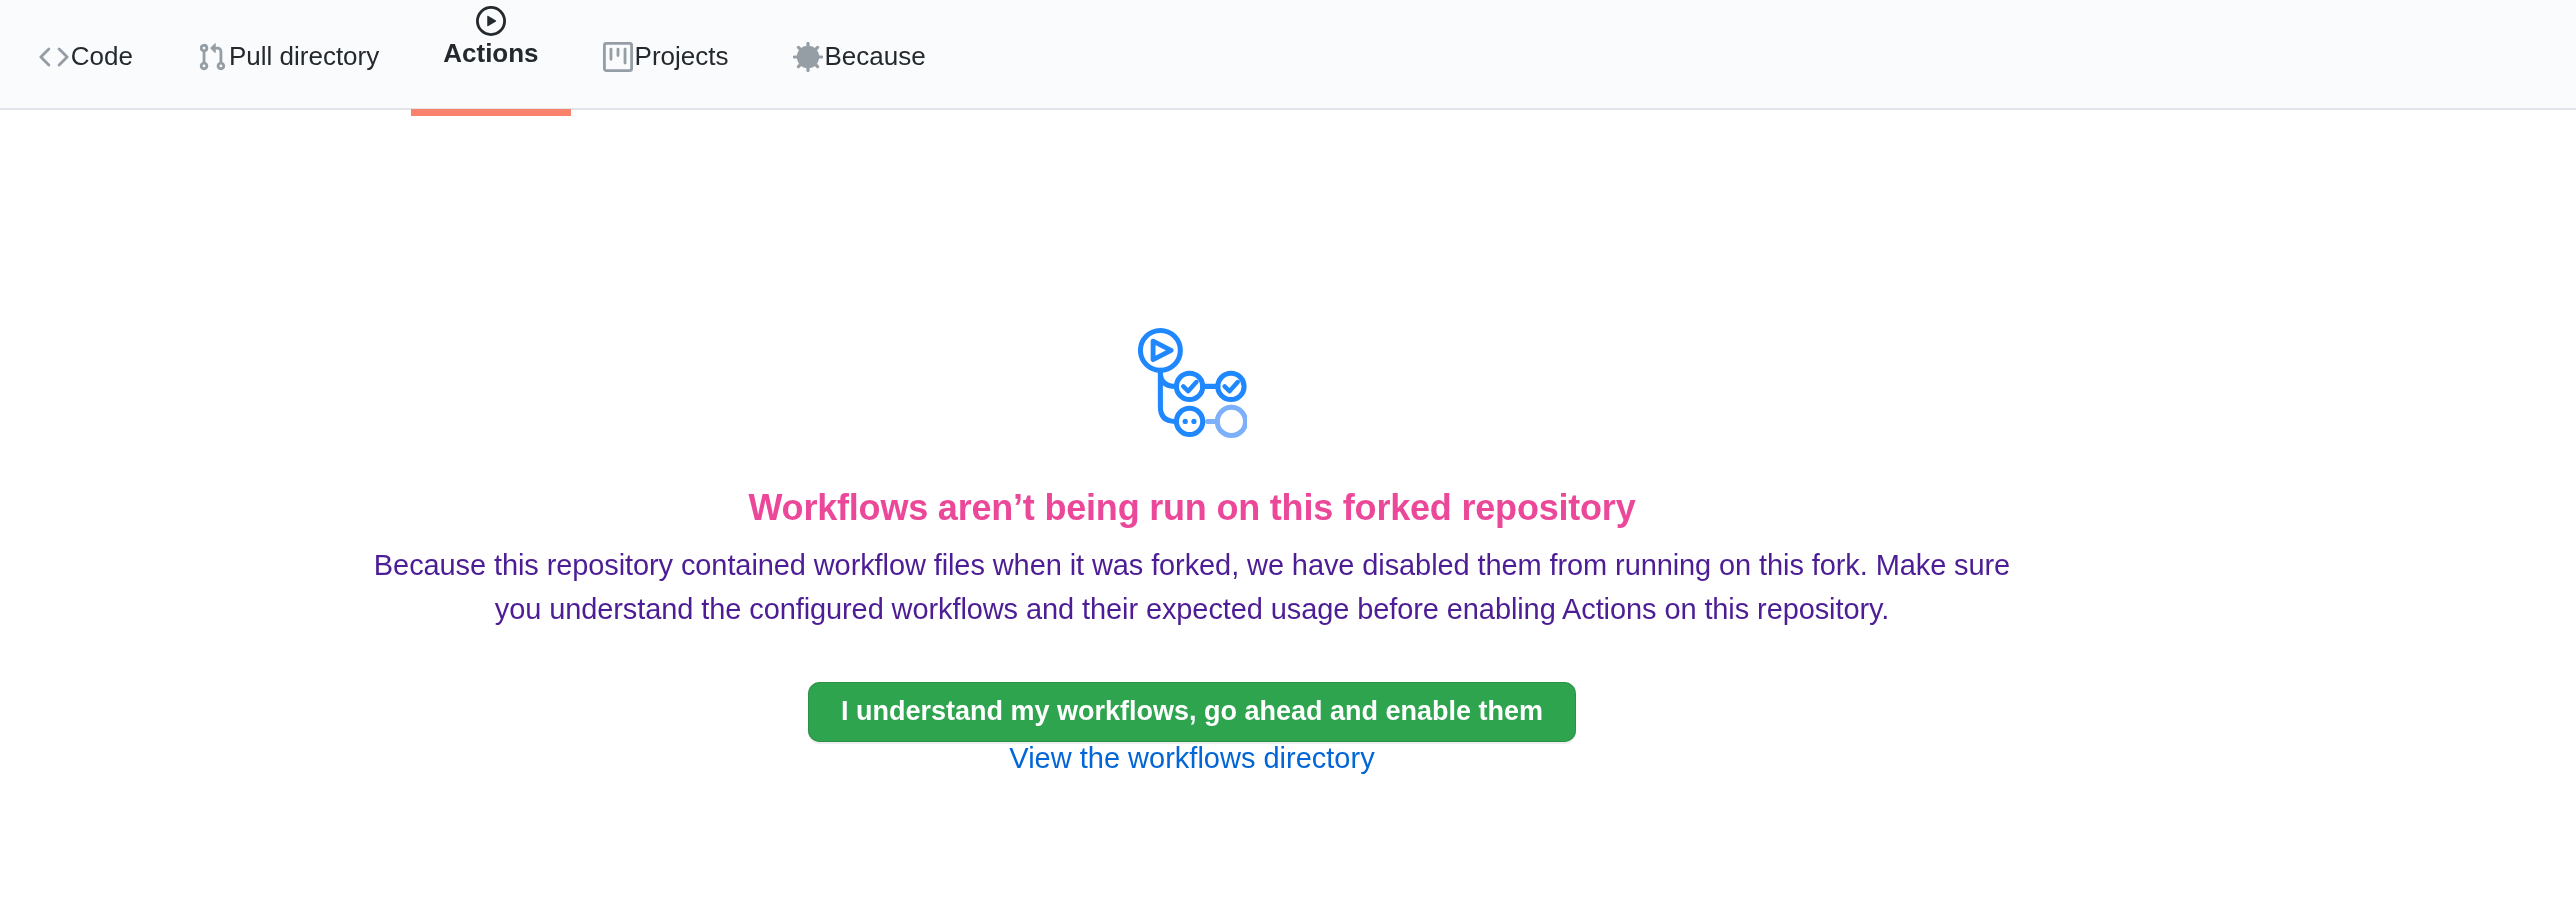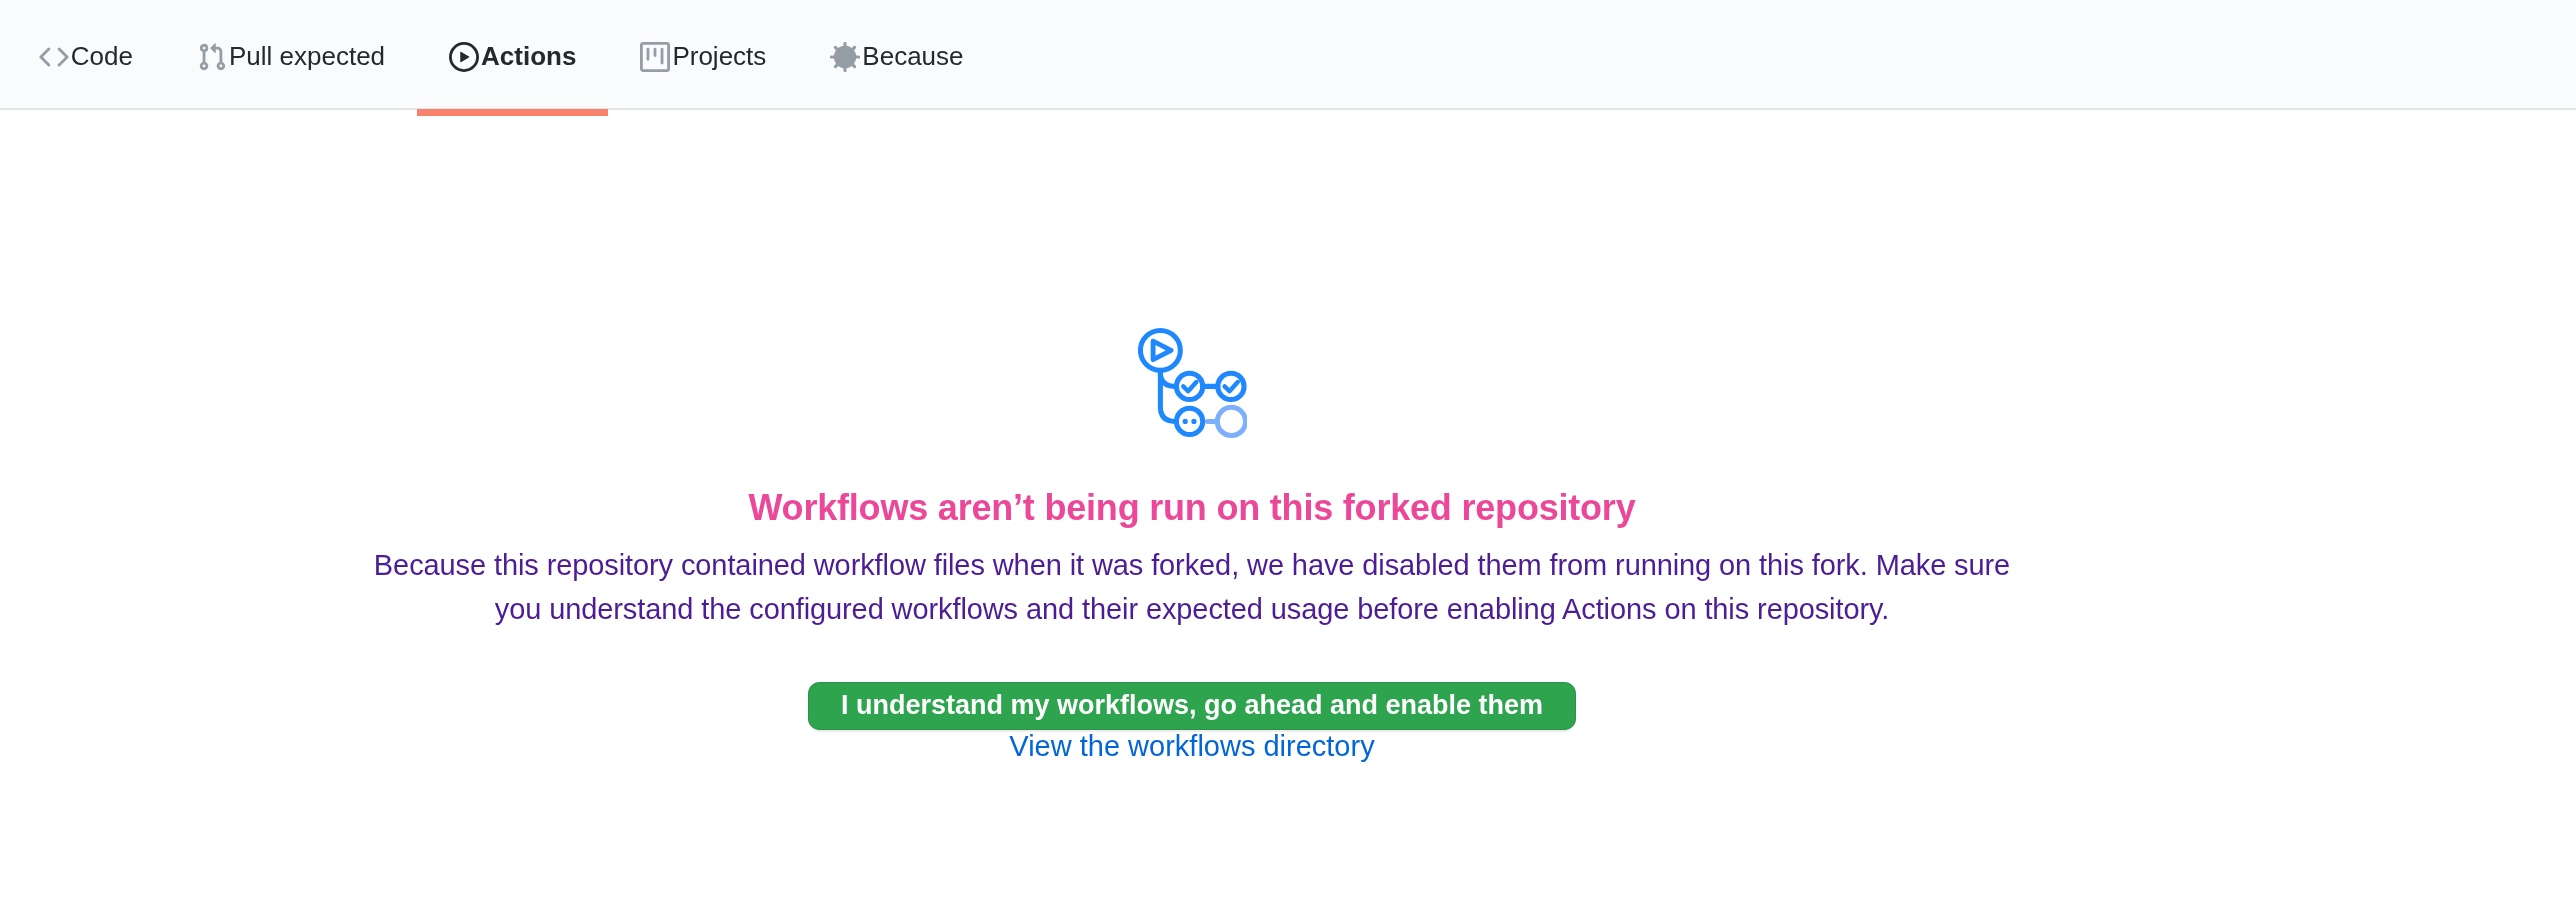--- a/index.html
+++ b/index.html
@@ -28,21 +28,21 @@
     height: 100%;
     padding: 0 32px;
     font-size: 26px;
     color: #24292e;
     text-decoration: none;
     cursor: pointer;
     white-space: nowrap;
   }
   .tab .octicon { display: flex; align-items: center; color: #959da5; }
   .tab .octicon svg { width: 30px; height: 30px; fill: currentColor; }
-  .tab.selected { font-weight: 700; }
+  .tab.selected { font-weight: 700; flex-direction: column; }
   .tab.selected .octicon { color: #24292e; }
   .tab.selected::after {
     content: "";
     position: absolute;
     left: 0; right: 0; bottom: -7.8px;
     height: 6.8px;
     background: #f9826c;
   }
 
   
@@ -58,21 +58,21 @@
   .blankslate-desc {
     margin: 13.7px auto 0;
     max-width: 1661px;
     font-size: 29px;
     line-height: 44px;
     letter-spacing: -0.1px;
     color: #4c1d95;
   }
   .btn-enable {
     margin-top: 51px;
-    height: 48px;
+    height: 60px;
     padding: 0 32px;
     font-family: inherit;
     font-size: 27px;
     font-weight: 700;
     color: #ffffff;
     background: #2ea44f;
     border: 1px solid rgba(27, 31, 35, 0.15);
     border-radius: 11.7px;
     box-shadow: 0 2px 0 rgba(27, 31, 35, 0.08);
     cursor: pointer;
@@ -98,21 +98,21 @@
     </span>
     <span class="tab-label">Code</span>
   </a>
 
   <a class="tab">
     <span class="octicon">
       <svg viewBox="0 0 16 16">
           <path d="M1.5 3.25a2.25 2.25 0 113 2.122v5.256a2.251 2.251 0 11-1.5 0V5.372A2.25 2.25 0 011.5 3.25zm5.677-.177L9.573.677A.25.25 0 0110 .854V2.5h1A2.5 2.5 0 0113.5 5v5.628a2.251 2.251 0 11-1.5 0V5a1 1 0 00-1-1h-1v1.646a.25.25 0 01-.427.177L7.177 3.427a.25.25 0 010-.354zM3.75 2.5a.75.75 0 100 1.5.75.75 0 000-1.5zm0 9.5a.75.75 0 100 1.5.75.75 0 000-1.5zm8.25.75a.75.75 0 101.5 0 .75.75 0 00-1.5 0z"></path>
         </svg>
     </span>
-    <span class="tab-label">Pull expected</span>
+    <span class="tab-label">Pull directory</span>
   </a>
 
   <a class="tab selected">
     <span class="octicon">
       <svg viewBox="0 0 16 16">
           <path d="M8 0a8 8 0 110 16A8 8 0 018 0zM1.5 8a6.5 6.5 0 1013 0 6.5 6.5 0 00-13 0zm4.879-2.773l4.264 2.559a.25.25 0 010 .428l-4.264 2.559A.25.25 0 016 10.559V5.442a.25.25 0 01.379-.215z"></path>
         </svg>
     </span>
     <span class="tab-label">Actions</span>
   </a>

